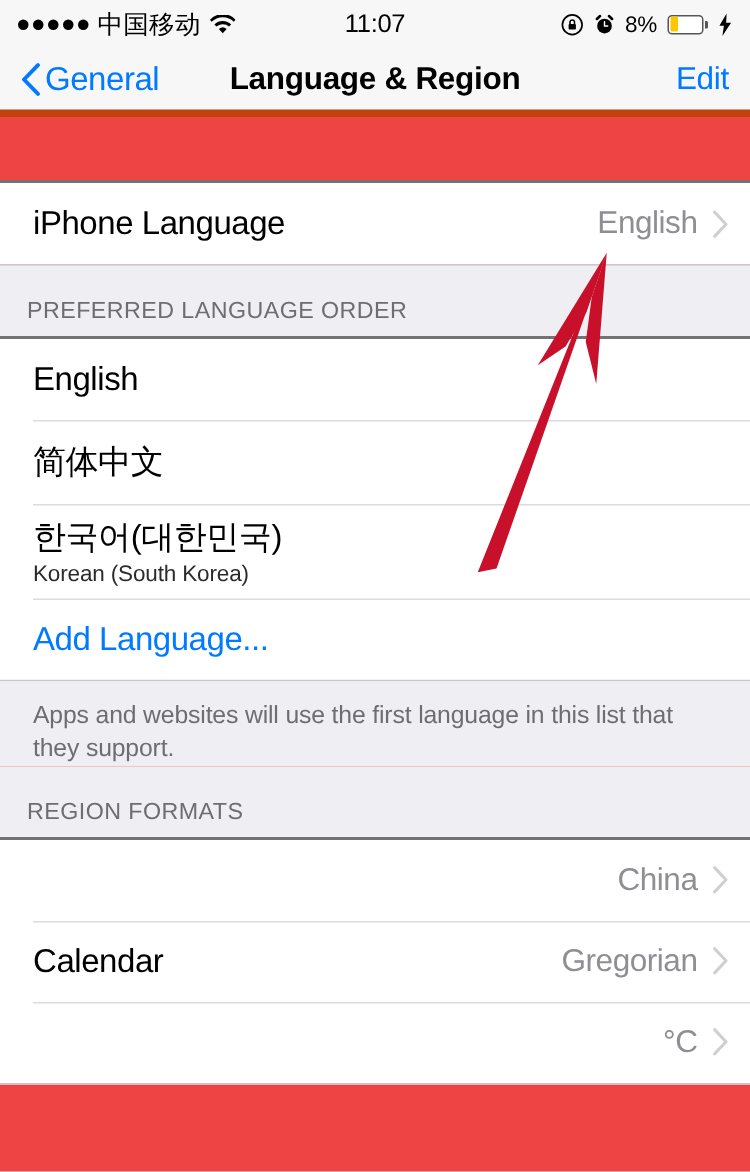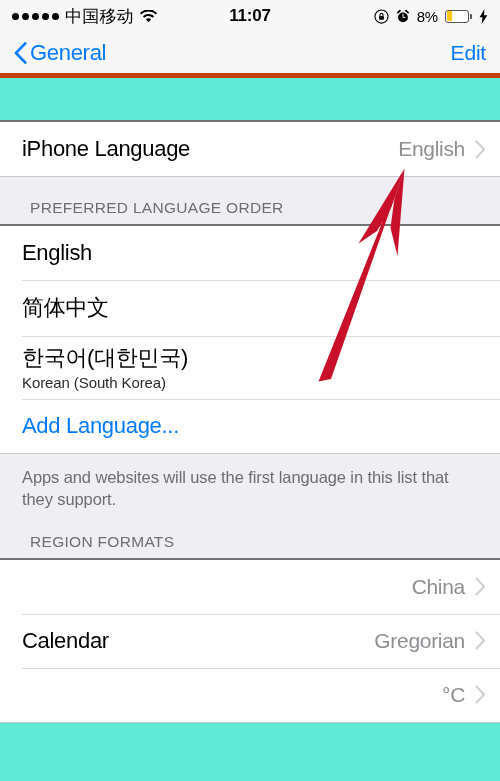--- a/index.html
+++ b/index.html
@@ -3,37 +3,37 @@
 <meta charset="utf-8">
 <style>
   * { margin:0; padding:0; box-sizing:border-box; }
   html, body {
     width:500px; height:781px;
     font-family:"Liberation Sans","DejaVu Sans",sans-serif;
     background:#EFEEF3;
     overflow:hidden;
     -webkit-font-smoothing:antialiased;
   }
-  #screen { position:relative; width:500px; height:781px; background:#5eead4; }
+  #screen { position:relative; width:500px; height:781px; background:#ef4444; }
 
   
   .statusbar {
     position:relative; height:32px; background:#F7F7F7;
     display:flex; align-items:center; padding:0 12px;
     font-size:17px; color:#000;
   }
   .sb-left { display:flex; align-items:center; gap:6px; }
   .dots { display:flex; gap:3px; align-items:center; }
   .dot { width:7px; height:7px; border-radius:50%; background:#000; display:block; }
   .carrier { font-size:17px; letter-spacing:0.2px; }
   .wifi { position:relative; width:17px; height:13px; display:inline-block; }
   .wifi svg { display:block; }
   .sb-center {
     position:absolute; left:0; right:0; text-align:center;
-    font-size:17px; font-weight:700; letter-spacing:-0.2px; pointer-events:none;
+    font-size:17px; font-weight:400; letter-spacing:-0.2px; pointer-events:none;
   }
   .sb-right {
     margin-left:auto; display:flex; align-items:center; gap:7px; position:relative; z-index:2;
   }
   .rot-lock { width:15px; height:15px; }
   .alarm { width:14px; height:15px; }
   .batt-pct { font-size:15px; letter-spacing:-0.2px; }
   .battery { position:relative; width:27px; height:13px; }
   .battery .shell {
     position:absolute; left:0; top:0; width:24px; height:13px;
@@ -86,21 +86,21 @@
   .row-right { margin-left:auto; display:flex; align-items:center; gap:10px; }
   .row-value { font-size:21px; color:#8E8E93; letter-spacing:-0.3px; }
   .chev { width:11px; height:19px; flex:none; opacity:.85; }
 
   .row.two-line { flex-direction:column; align-items:flex-start; justify-content:center;
                   padding-top:7px; padding-bottom:8px; min-height:56px; }
   .row-sub { font-size:15px; color:#2B2B2B; margin-top:1px; letter-spacing:-0.1px; }
 
   .section-header {
     font-size:15.5px; color:#6D6D72; letter-spacing:0.3px;
-    padding:22px 0 7px 30px; background:#EFEEF3;
+    padding:22px 0 7px 18px; background:#EFEEF3;
   }
   .footer-note {
     font-size:16.5px; color:#6D6D72; line-height:1.35; letter-spacing:-0.1px;
     padding:12px 36px 0 22px; background:#EFEEF3;
   }
 
   
   .arrow-layer {
     position:absolute; left:0; top:0; width:500px; height:781px;
     pointer-events:none; z-index:50;
@@ -163,20 +163,21 @@
 
   <div class="navbar">
     <div class="nav-back">
       <span class="chev-back">
         <svg viewBox="0 0 13 22" width="13" height="22">
           <path d="M11.3 1.4 2 11l9.3 9.6" fill="none" stroke="#007AFF" stroke-width="2.6" stroke-linecap="round" stroke-linejoin="round"></path>
         </svg>
       </span>
       <span class="nav-back-label">General</span>
     </div>
+    <div class="nav-title">Language &amp; Region</div>
     <div class="nav-edit">Edit</div>
   </div>
 
   <div class="content">
 
     <div class="gap"></div>
 
     <div class="group">
       <div class="row">
         <span class="row-title">iPhone Language</span>

